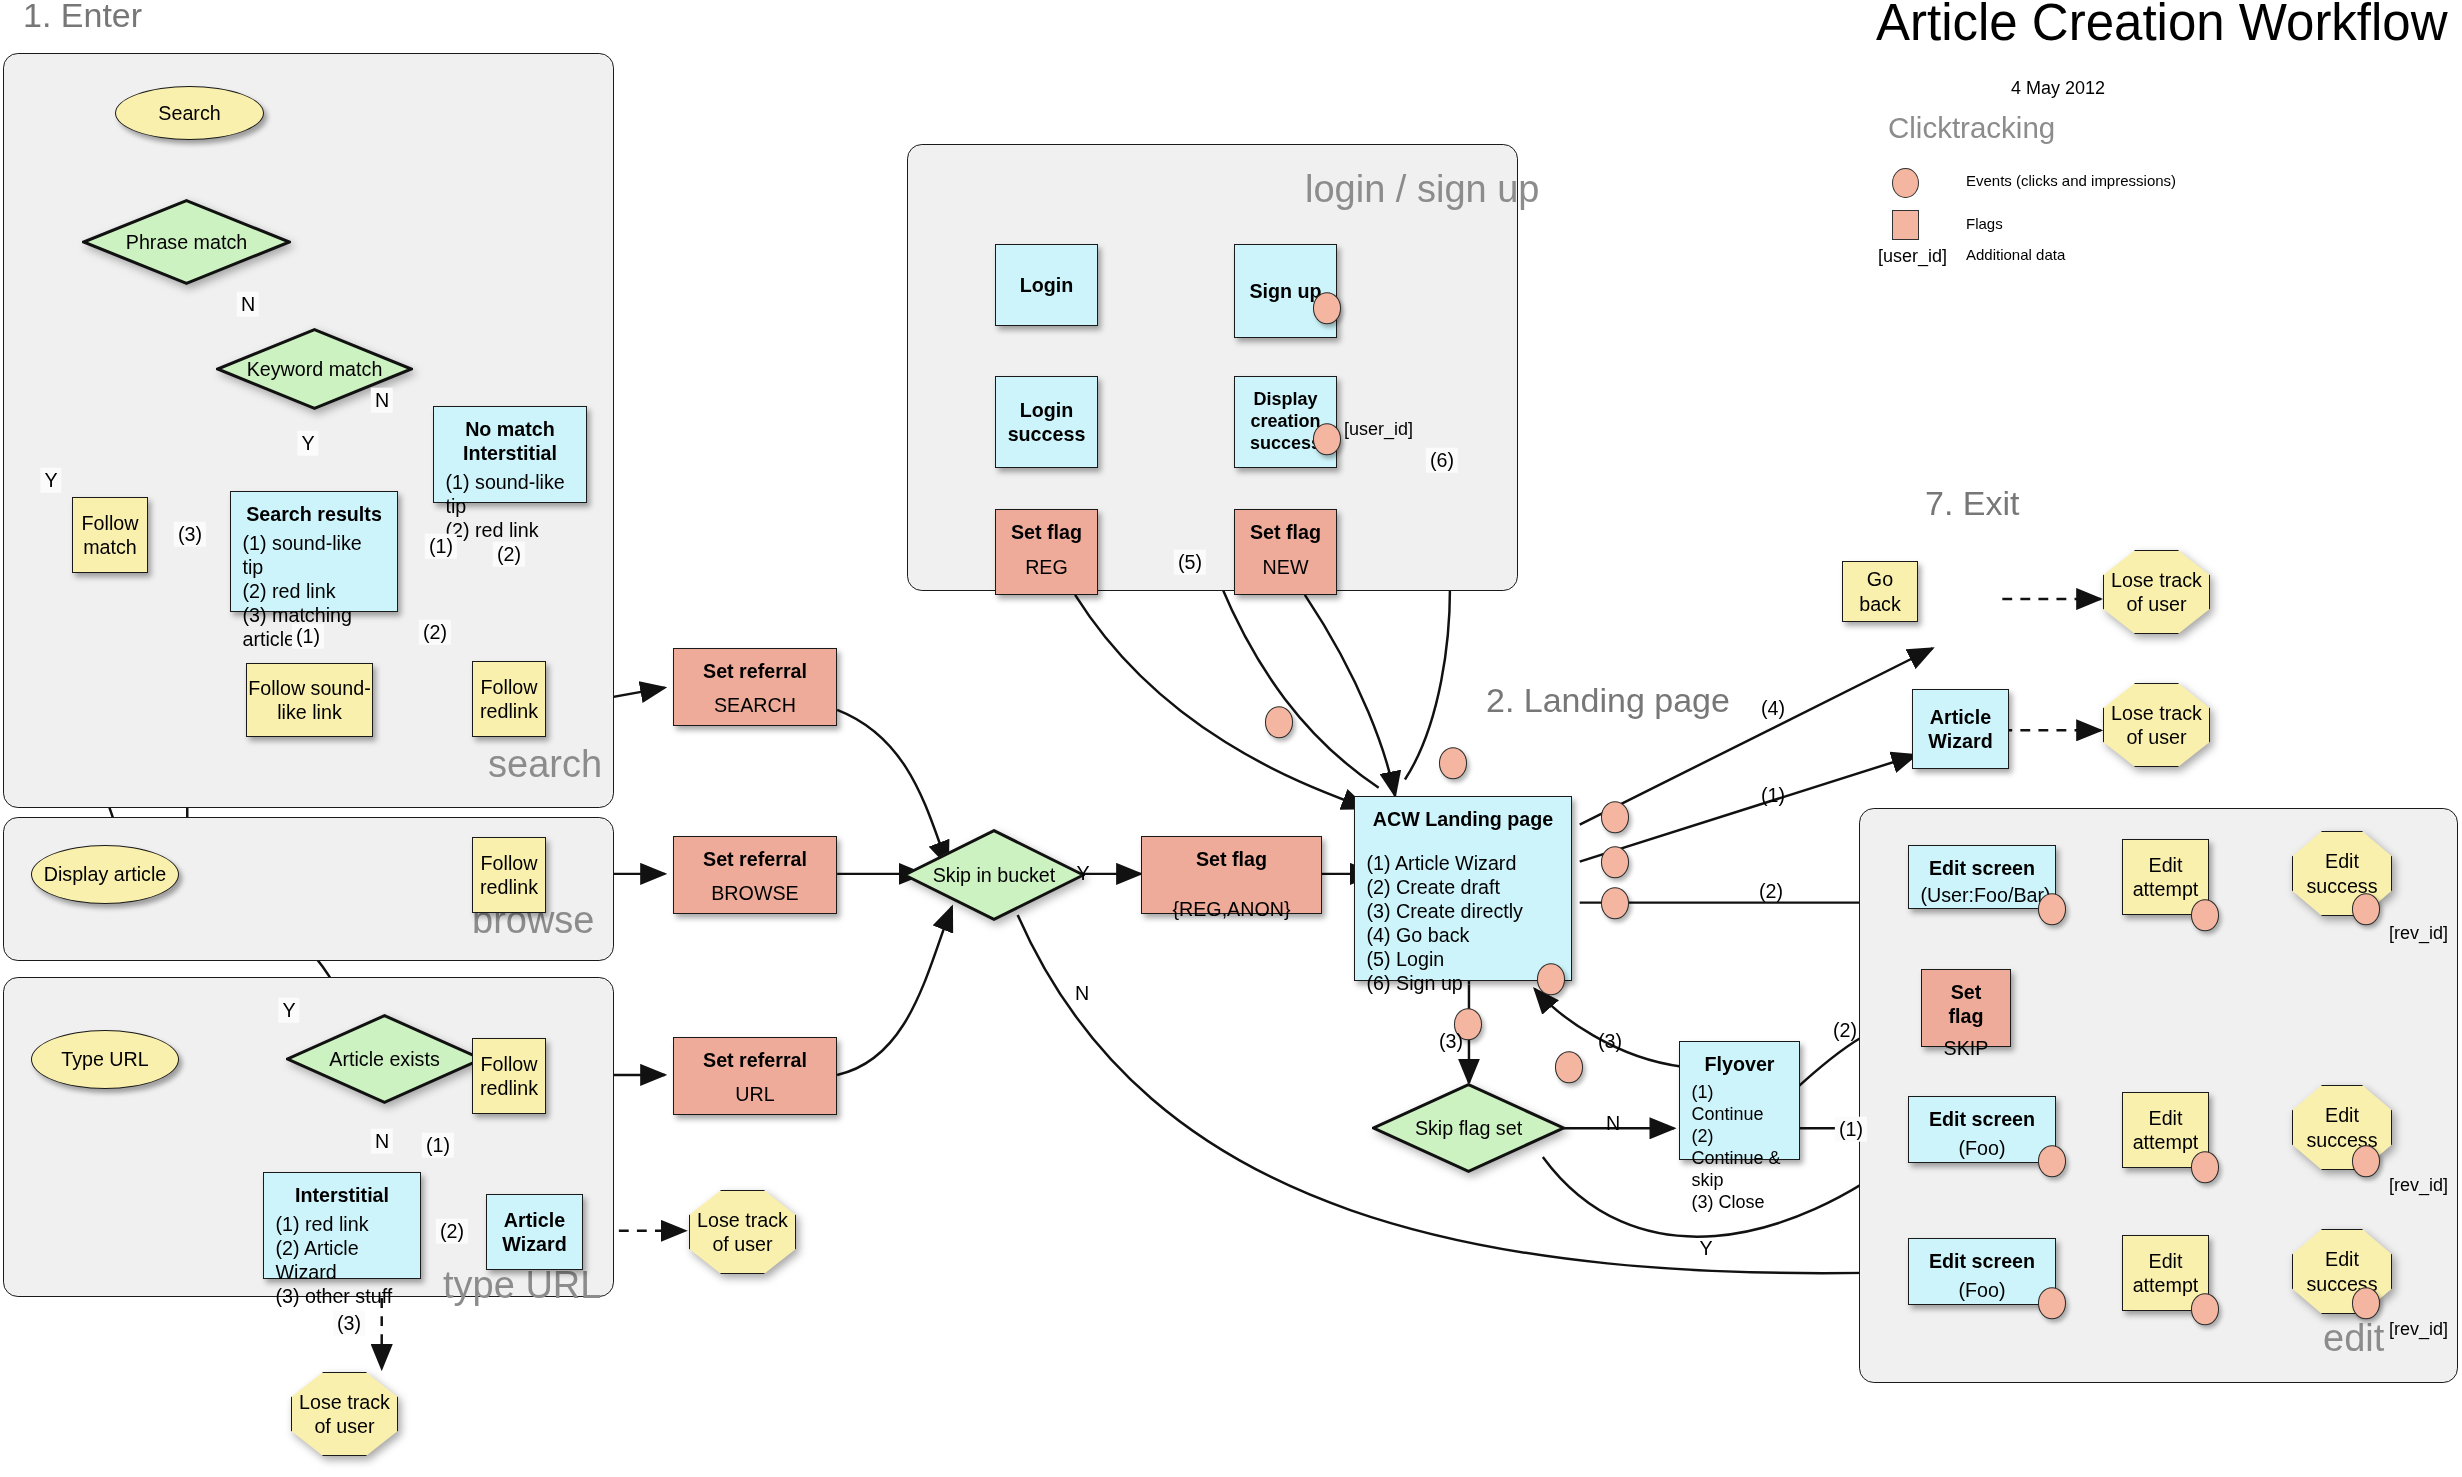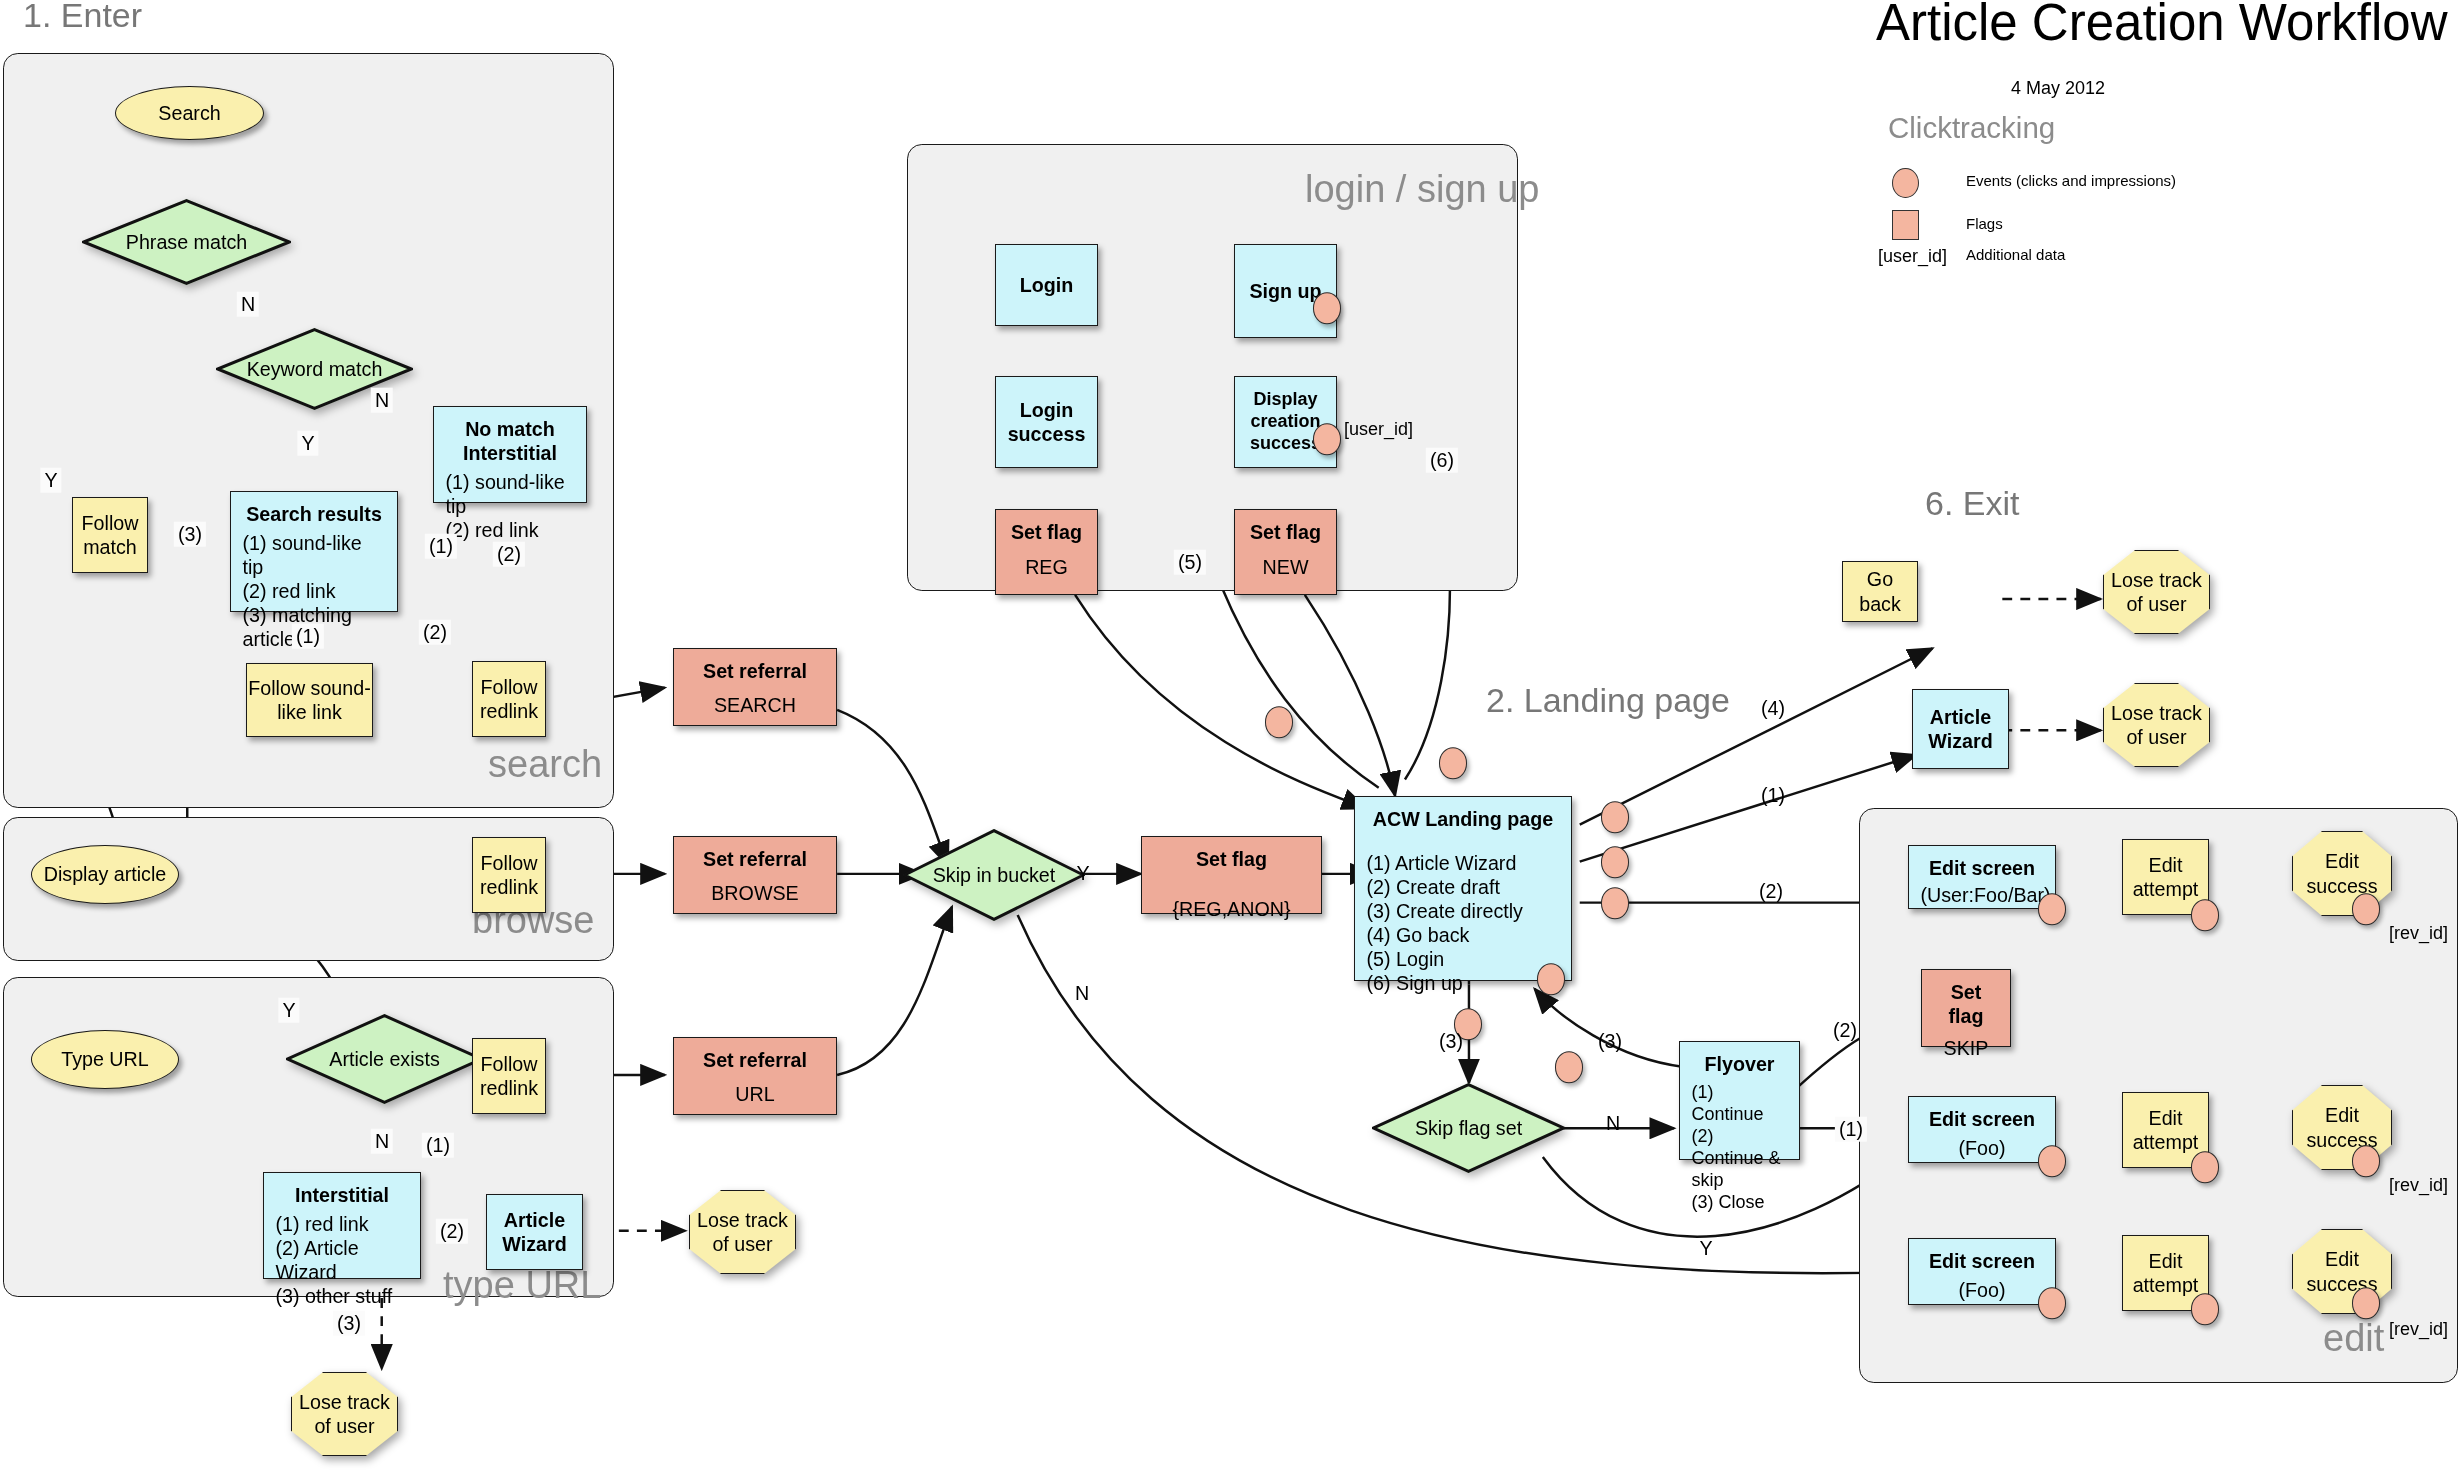--- a/index.html
+++ b/index.html
@@ -185,21 +185,21 @@
   <div class="legend-title" style="left:1888px;top:111px;">Clicktracking</div>
   <div class="legend-swatch-circle" style="left:1892px;top:168px;"></div>
   <div class="legend-text" style="left:1966px;top:172px;">Events (clicks and impressions)</div>
   <div class="legend-swatch-square" style="left:1892px;top:210px;"></div>
   <div class="legend-text" style="left:1966px;top:215px;">Flags</div>
   <div class="legend-code" style="left:1878px;top:246px;">[user_id]</div>
   <div class="legend-text" style="left:1966px;top:246px;">Additional data</div>
 
   <div class="section-title" style="left:23px;top:-4.1px;">1. Enter</div>
   <div class="section-title" style="left:1486px;top:681px;">2. Landing page</div>
-  <div class="section-title" style="left:1925px;top:484px;">6. Exit</div>
+  <div class="section-title" style="left:1925px;top:484px;">7. Exit</div>
 
   <div class="panel" style="left:3.3px;top:53px;width:611px;height:755px;"></div>
   <div class="panel-label" style="left:488px;top:743px;">search</div>
 
   <div class="panel" style="left:3.3px;top:817px;width:611px;height:144px;"></div>
   <div class="panel-label" style="left:472px;top:899px;">browse</div>
 
   <div class="panel" style="left:3.3px;top:977px;width:611px;height:320px;"></div>
   <div class="panel-label" style="left:443px;top:1264px;">type URL</div>
 

